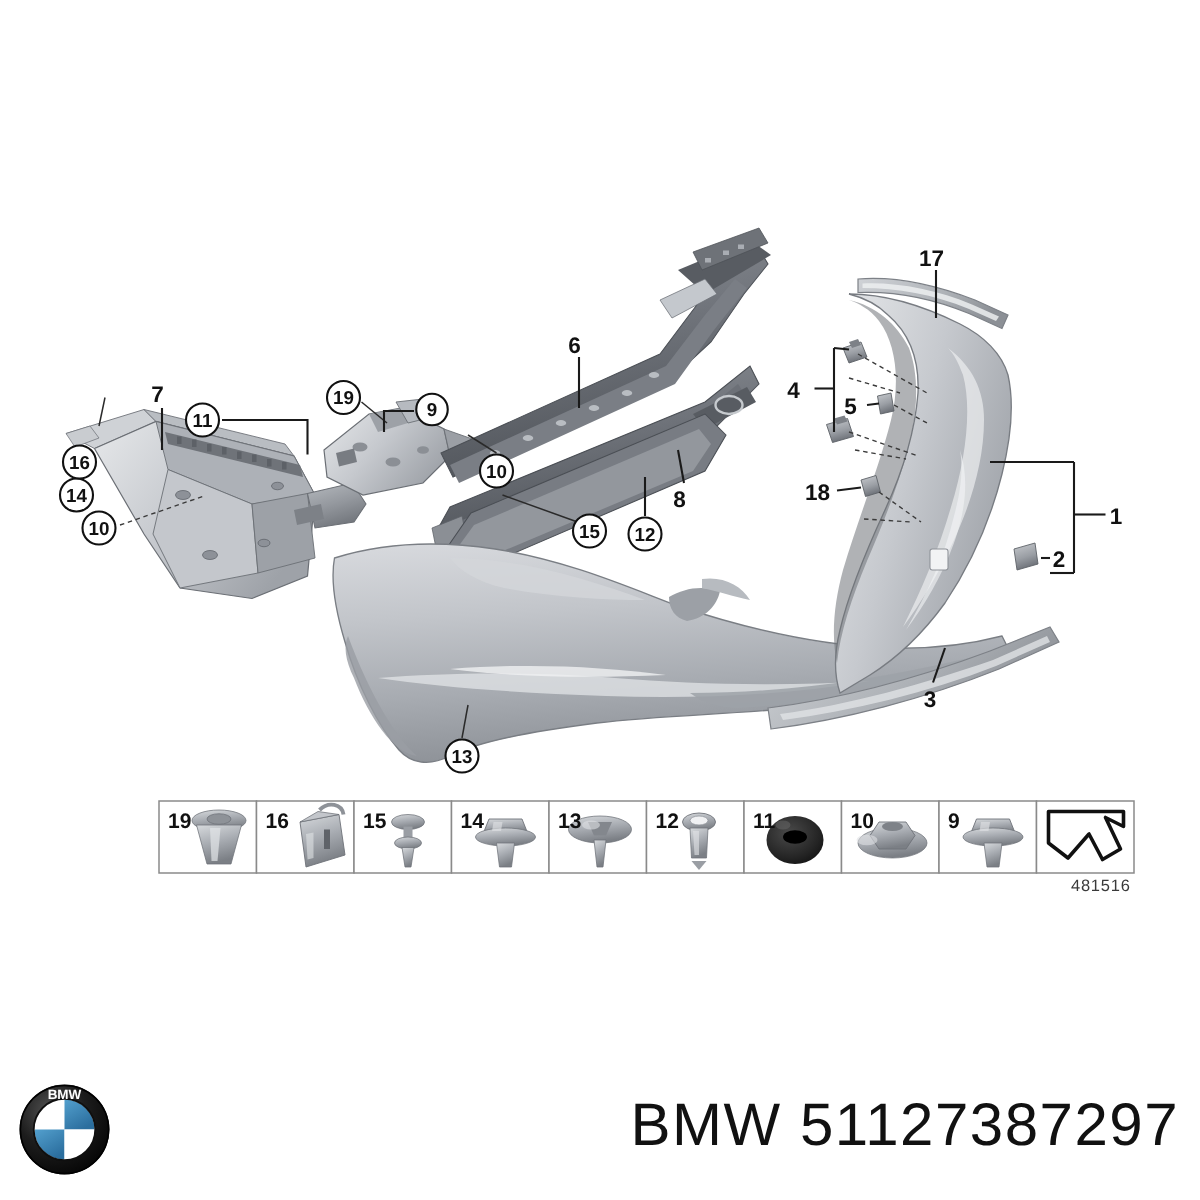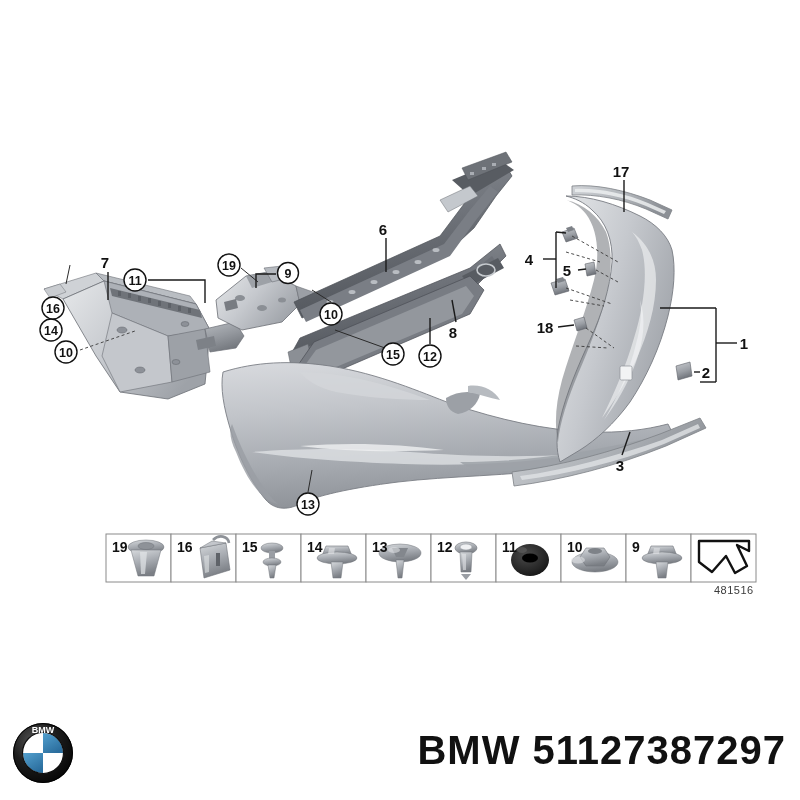--- a/index.html
+++ b/index.html
@@ -48,21 +48,21 @@
     font-size: 11px;
     fill: #3a3a3a;
     letter-spacing: 0.5px;
   }
   .footer-text {
     position: absolute;
     right: 14px;
     top: 728px;
     font-family: "Liberation Sans", sans-serif;
     font-size: 40px;
-    font-weight: bold;
+    font-weight: normal;
     color: #111111;
     letter-spacing: 1px;
     white-space: nowrap;
   }
   .logo-wrap {
     position: absolute;
     left: 12px;
     top: 722px;
     width: 62px;
     height: 62px;

